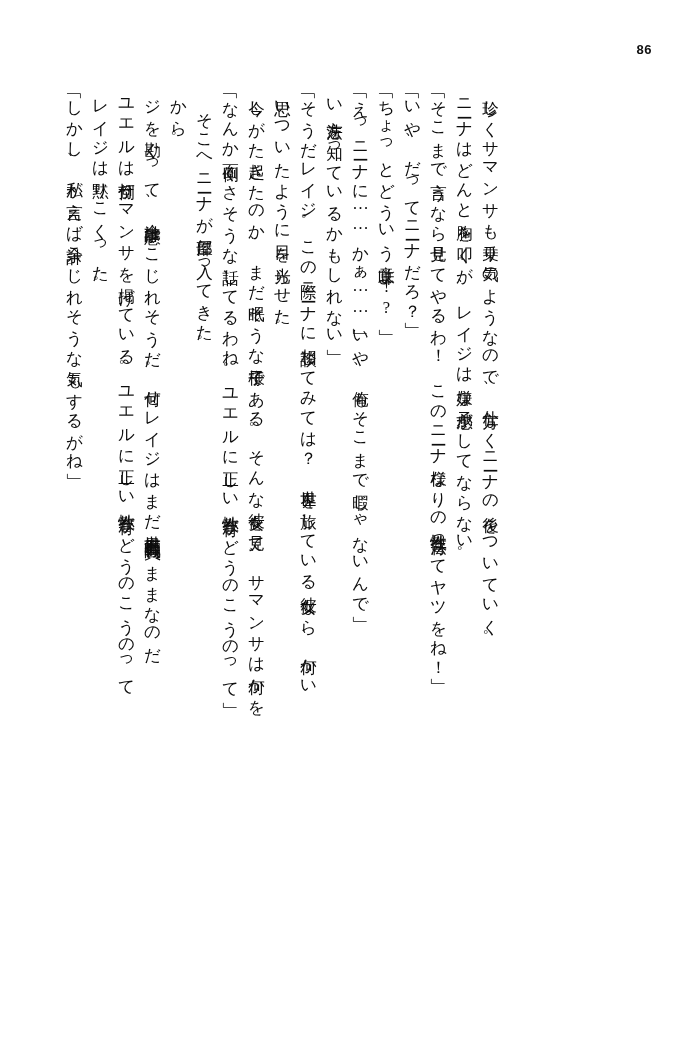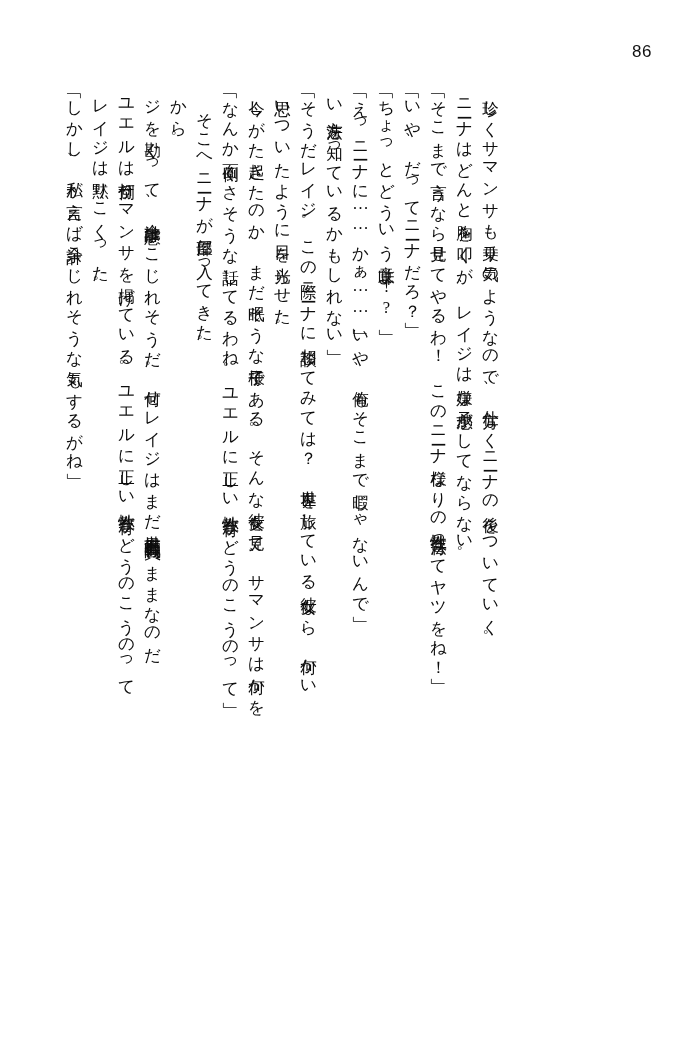--- a/index.html
+++ b/index.html
@@ -14,22 +14,22 @@
     position: relative;
     width: 700px;
     height: 1050px;
     background: #ffffff;
     overflow: hidden;
   }
   #page-number {
     position: absolute;
     top: 42px;
     right: 48px;
-    font-size: 17px;
-    font-weight: normal;
+    font-size: 13px;
+    font-weight: bold;
     letter-spacing: 0.5px;
     color: #101010;
     font-family: "Liberation Sans", sans-serif;
   }
   #text-body {
     position: absolute;
     top: 88px;
     right: 44px;
     height: 890px;
     width: 600px;

